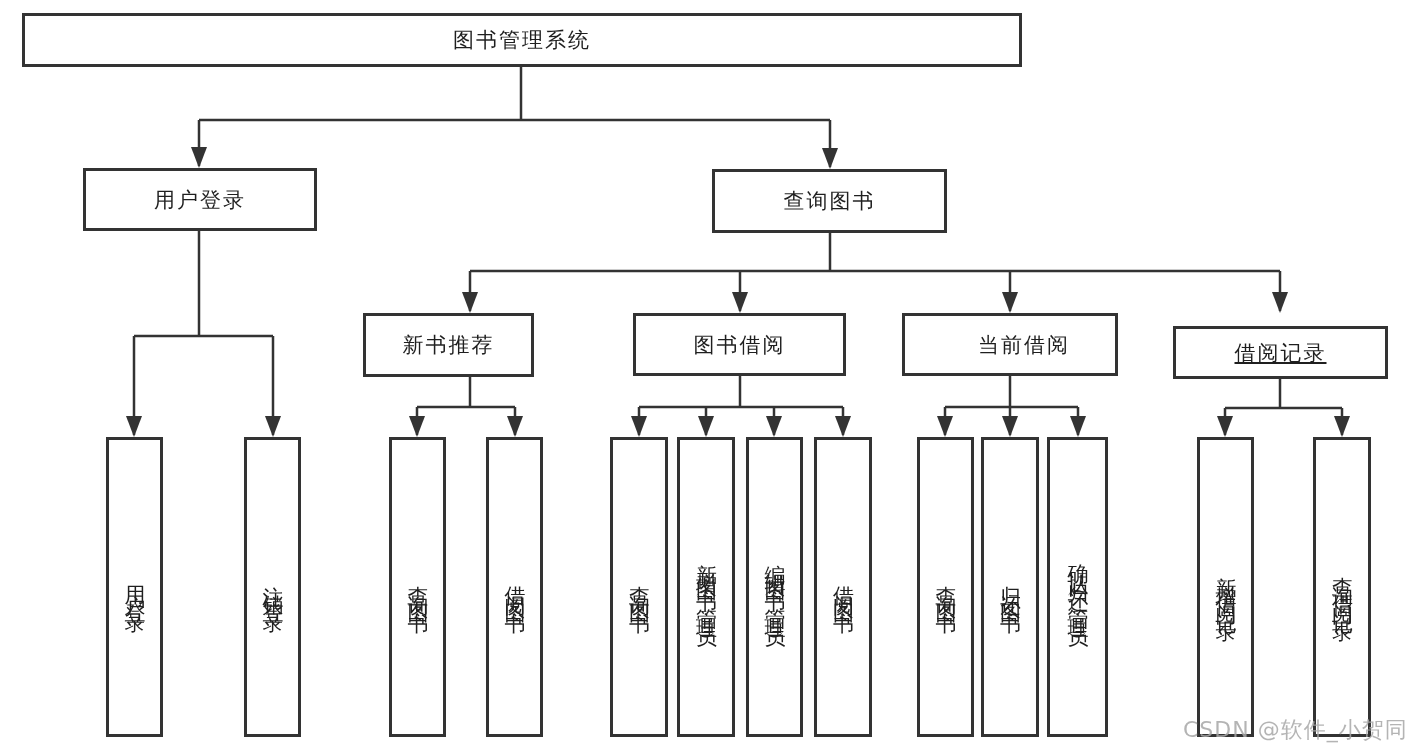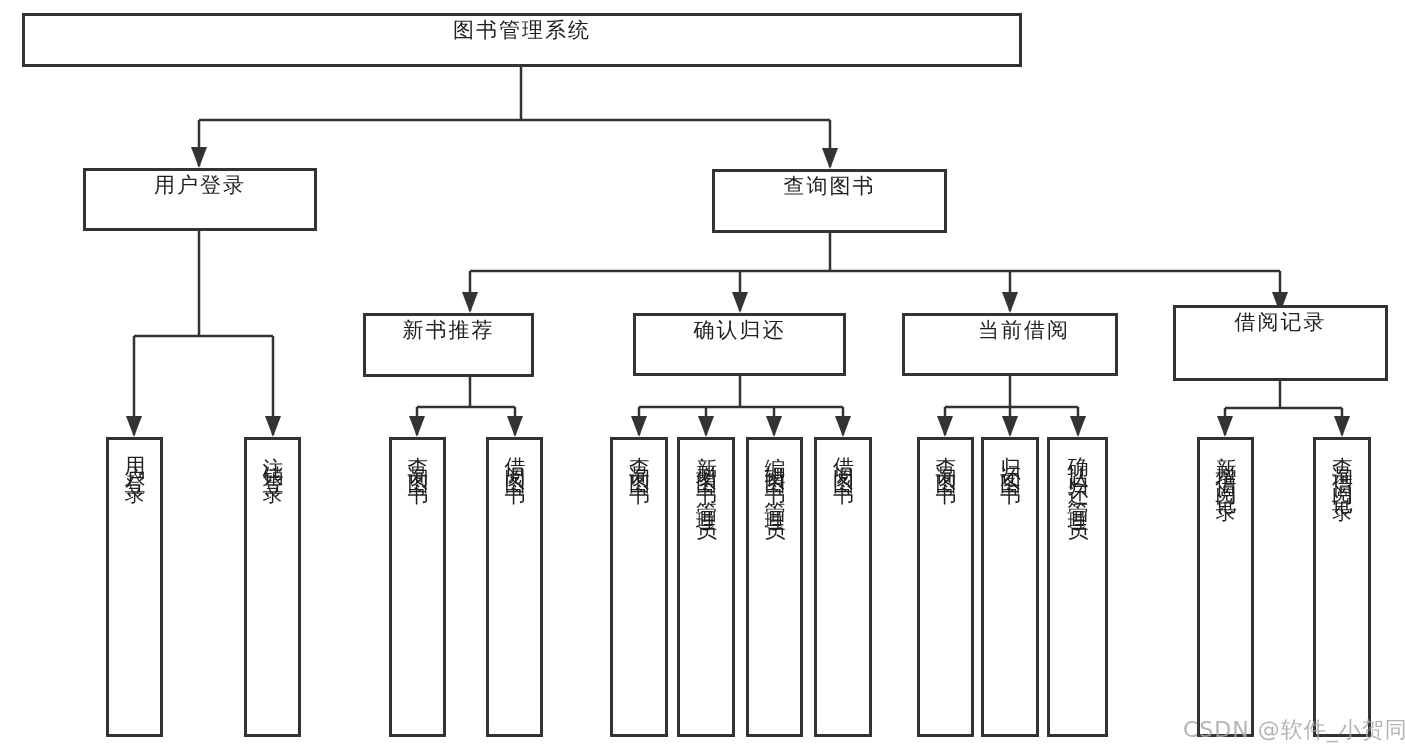--- a/index.html
+++ b/index.html
@@ -24,20 +24,21 @@
   svg.connectors {
     position: absolute; left: 0; top: 0;
     width: 1405px; height: 747px;
     pointer-events: none;
   }
   .box {
     position: absolute;
     border: 3px solid var(--border);
     background: #fff;
     display: flex;
+    align-items: center;
     justify-content: center;
     color: var(--text);
   }
   .box .hlabel {
     font-size: 21px;
     letter-spacing: 2px;
     white-space: nowrap;
     color: var(--text);
   }
   .leaf .vlabel {
@@ -128,26 +129,26 @@
     <span class="hlabel">用户登录</span>
   </div>
   <div class="box" style="left:712px; top:169px; width:235px; height:64px;">
     <span class="hlabel">查询图书</span>
   </div>
 
   <div class="box" style="left:363px; top:313px; width:171px; height:64px;">
     <span class="hlabel">新书推荐</span>
   </div>
   <div class="box" style="left:633px; top:313px; width:213px; height:63px;">
-    <span class="hlabel">确认归还</span>
+    <span class="hlabel">图书借阅</span>
   </div>
   <div class="box" style="left:902px; top:313px; width:216px; height:63px;padding-left:28px;">
     <span class="hlabel">当前借阅</span>
   </div>
-  <div class="box" style="left:1173px; top:305px; width:215px; height:76px;">
+  <div class="box" style="left:1173px; top:326px; width:215px; height:53px;text-decoration:underline;">
     <span class="hlabel">借阅记录</span>
   </div>
 
   <div class="box leaf" style="left:106px; top:437px; width:57px; height:300px;">
     <span class="vlabel">用户登录</span>
   </div>
   <div class="box leaf" style="left:244px; top:437px; width:57px; height:300px;">
     <span class="vlabel">注销登录</span>
   </div>
 

